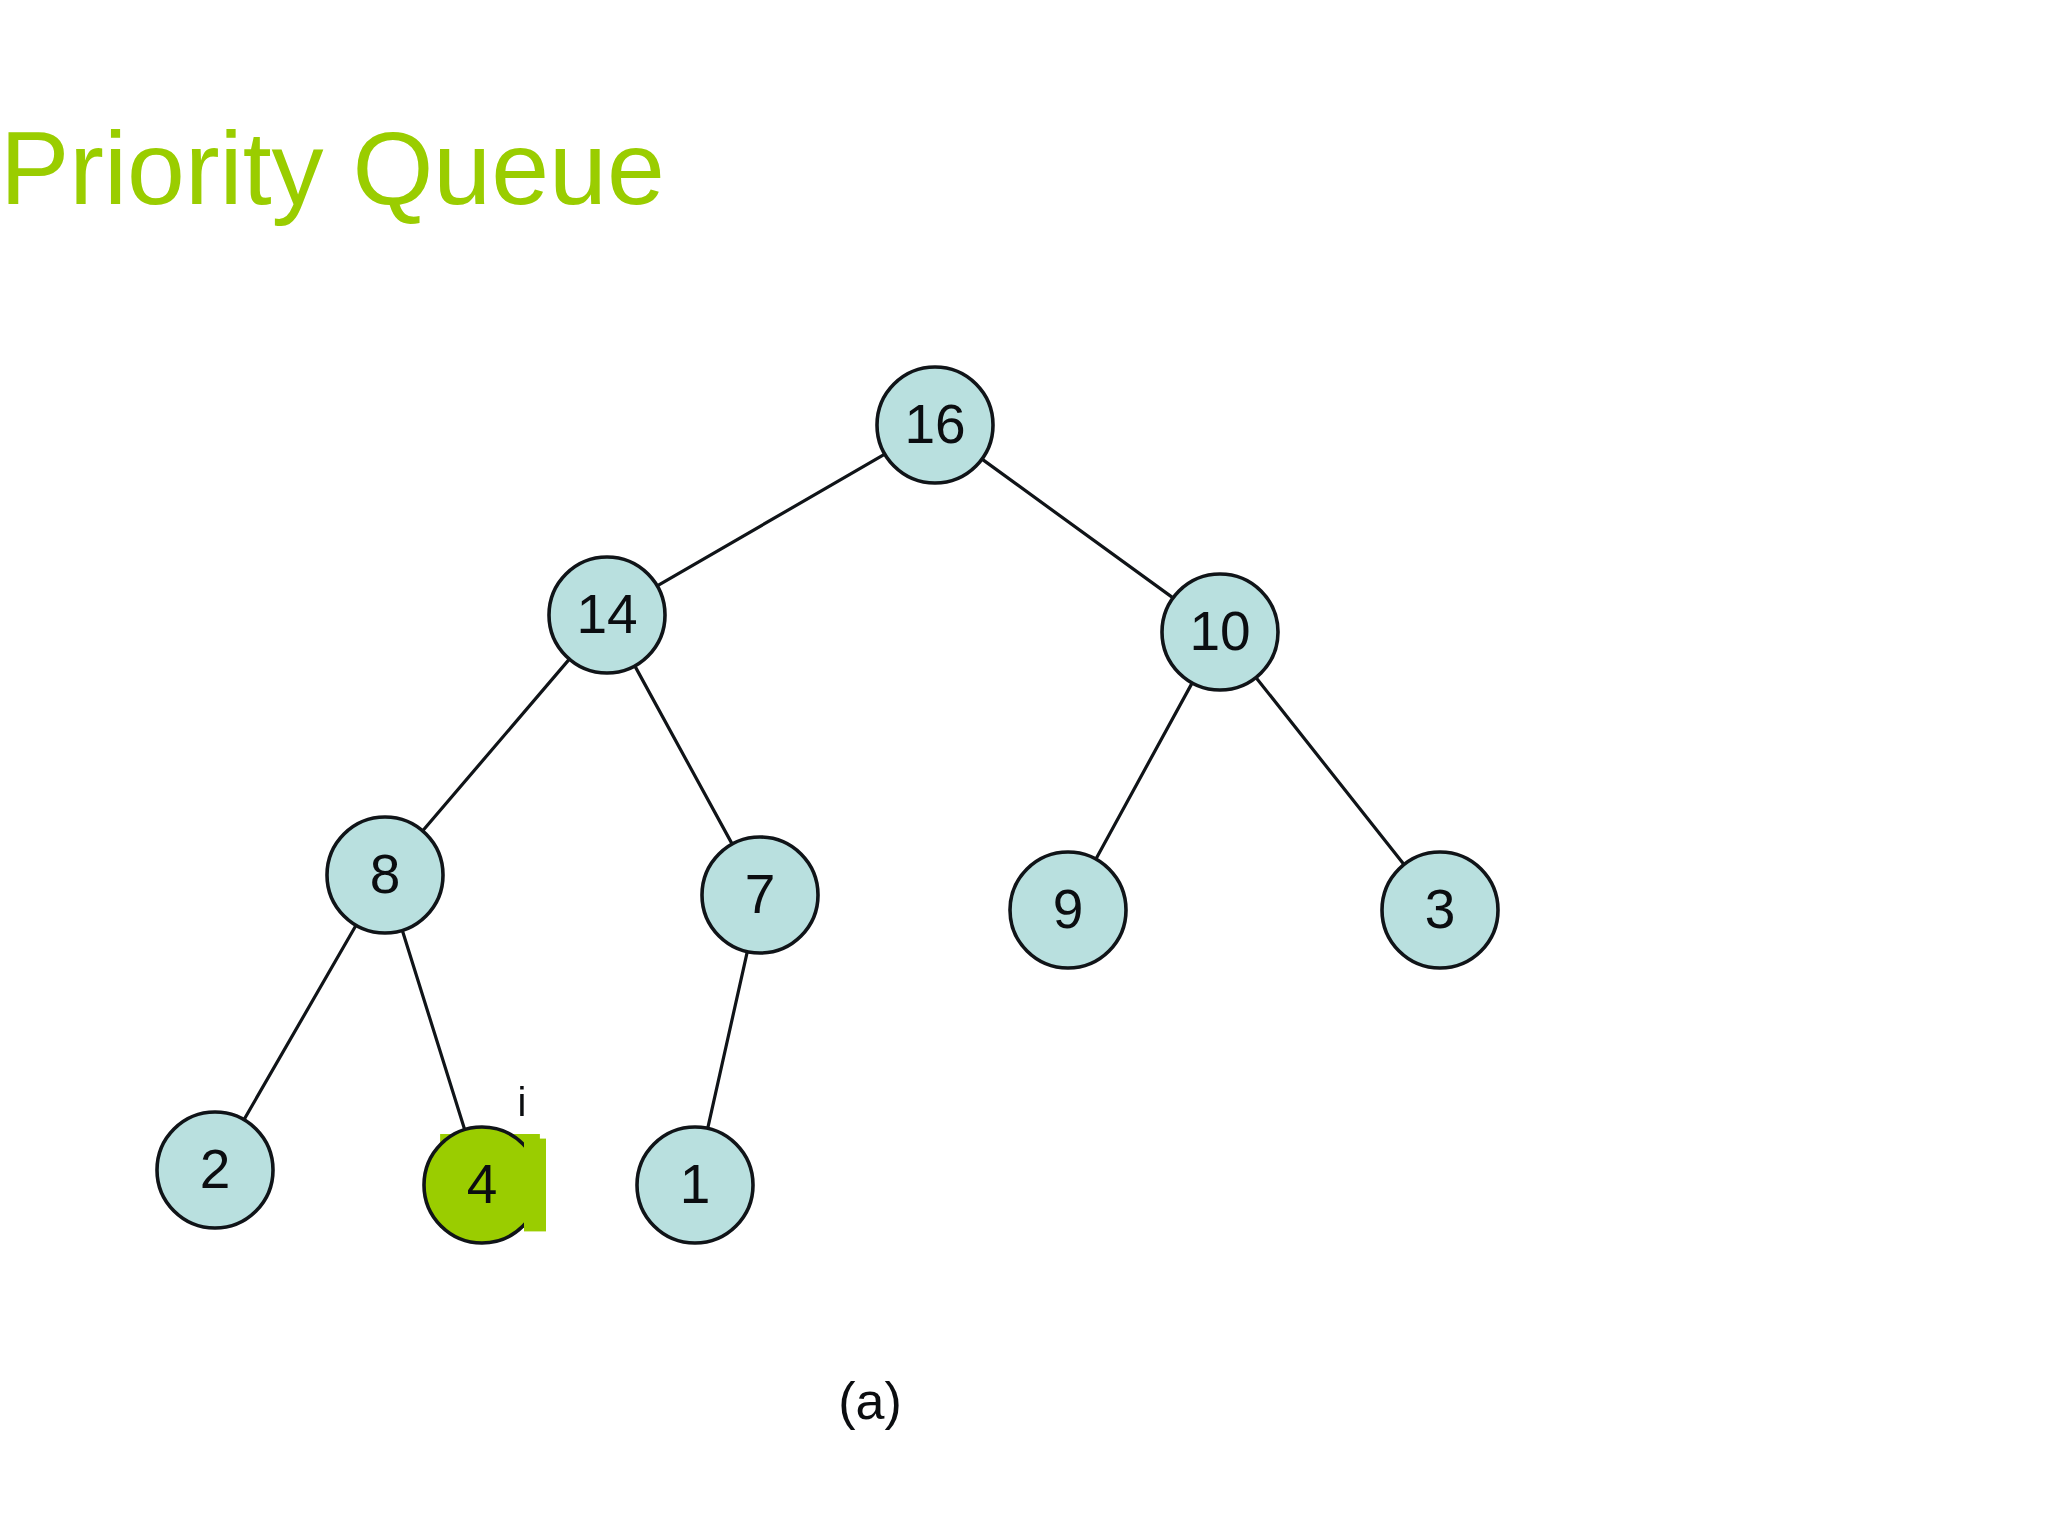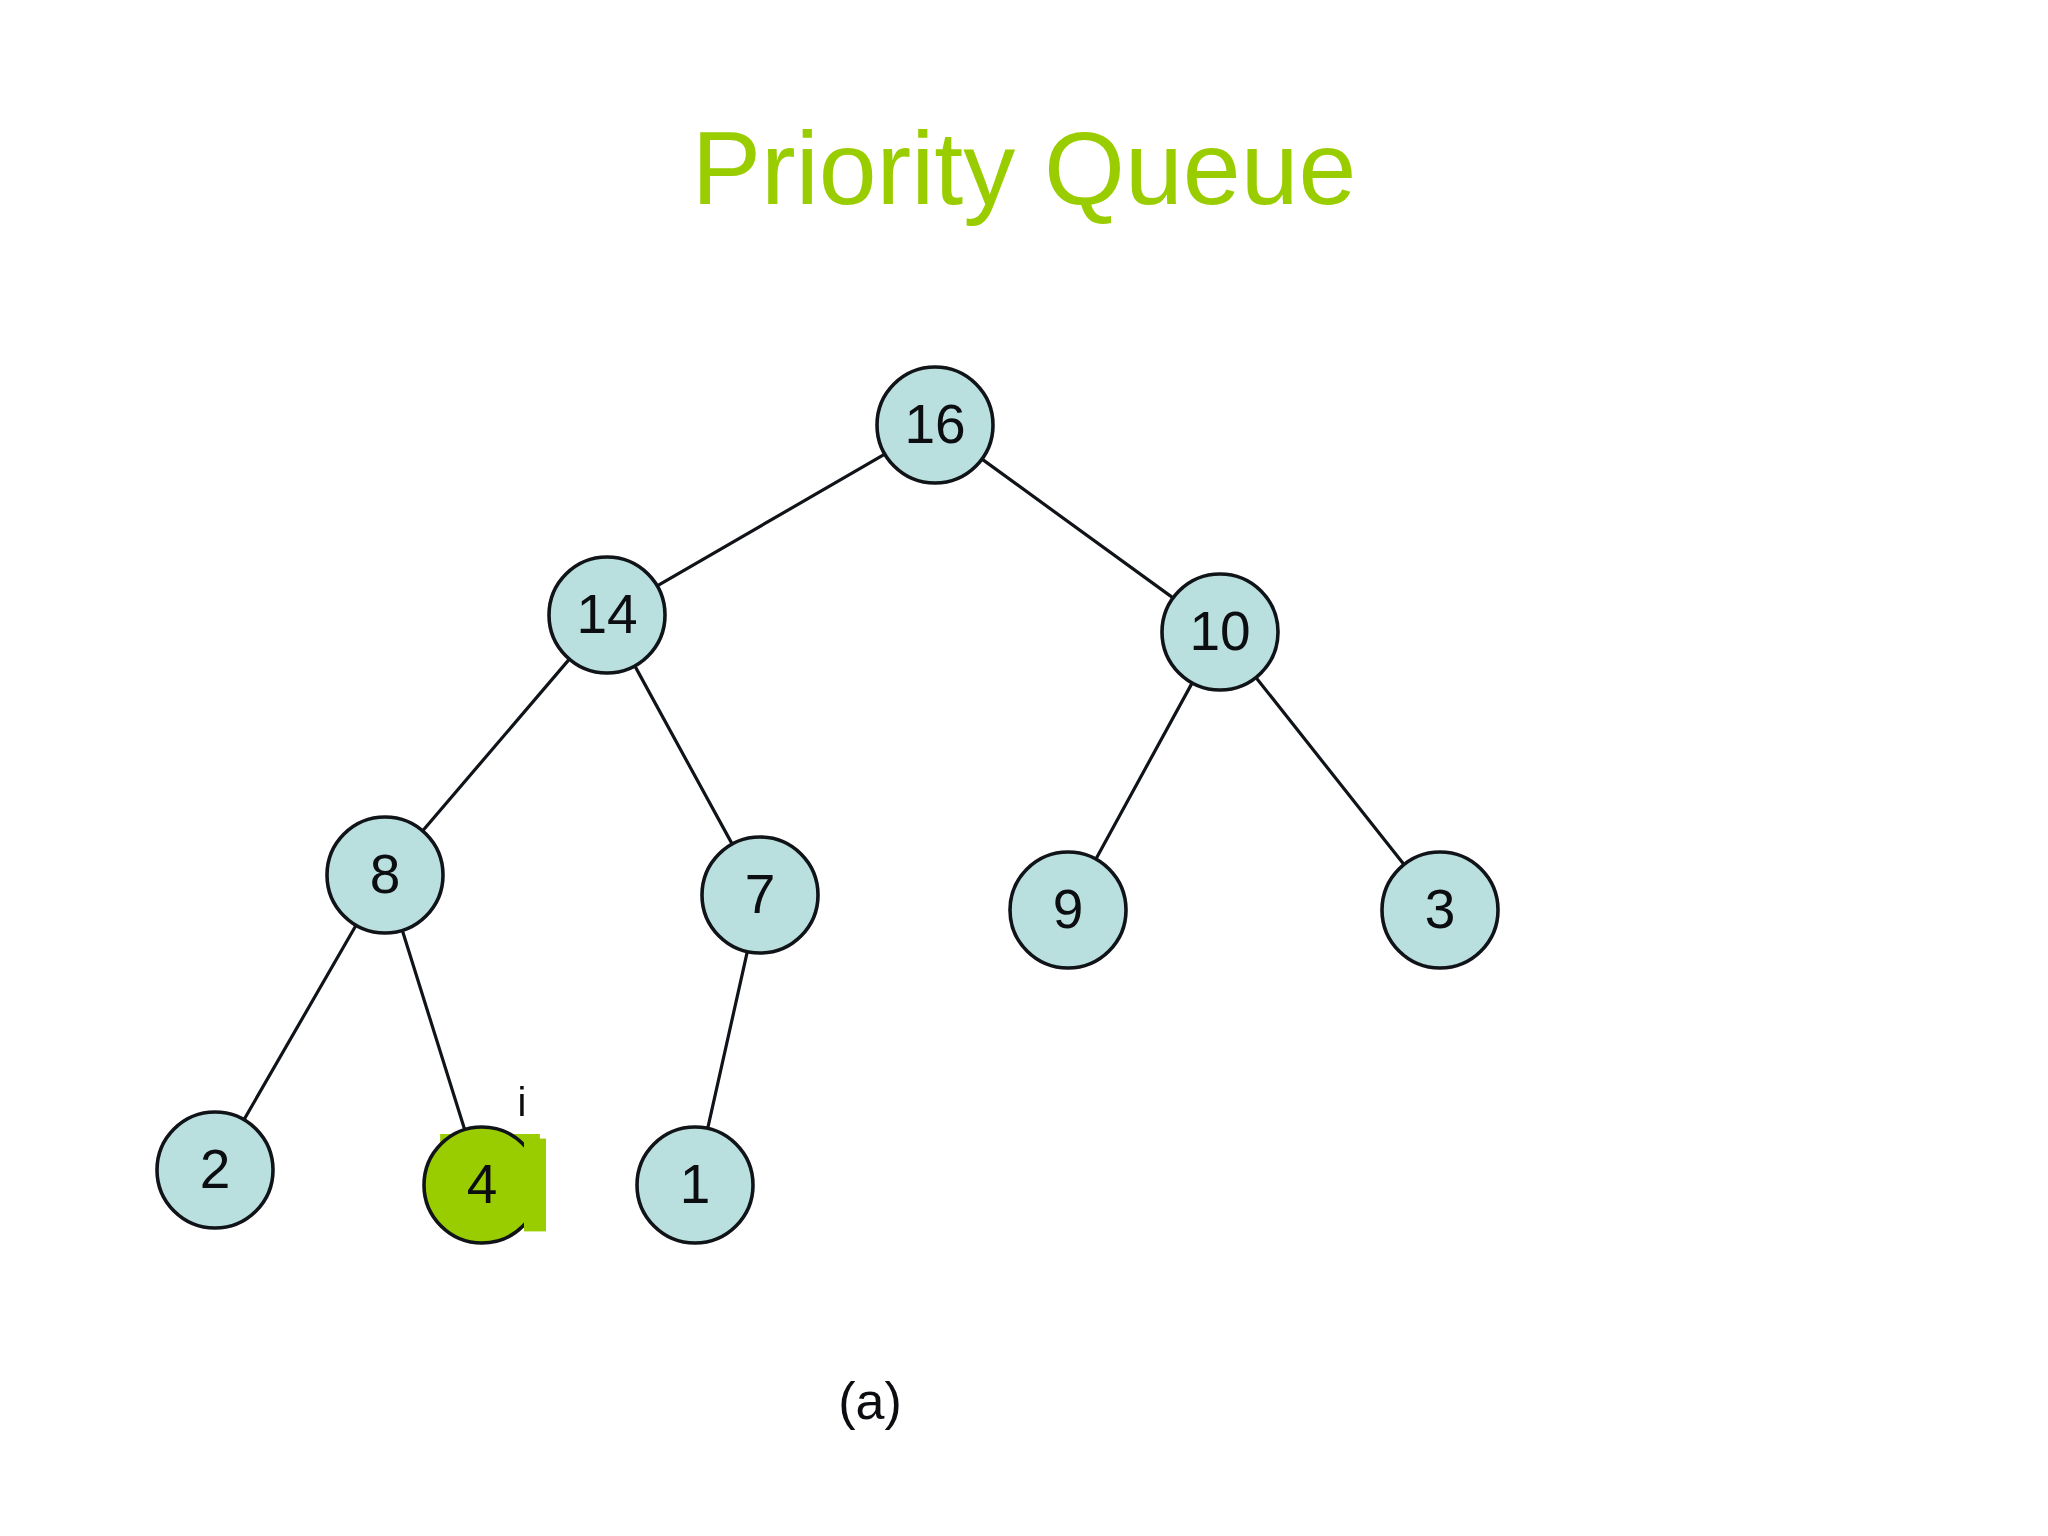--- a/index.html
+++ b/index.html
@@ -21,21 +21,20 @@
     top: 0;
     width: 2048px;
     height: 1536px;
     background: #ffffff;
   }
   #slide-title {
     position: absolute;
     left: 0;
     top: 108px;
     width: 2048px;
-    text-align: center;
     font-family: "Liberation Sans", sans-serif;
     font-size: 104px;
     line-height: 120px;
     font-weight: 400;
     color: #9ACD00;
     letter-spacing: 0px;
     white-space: nowrap;
   }
   #tree-svg {
     position: absolute;

